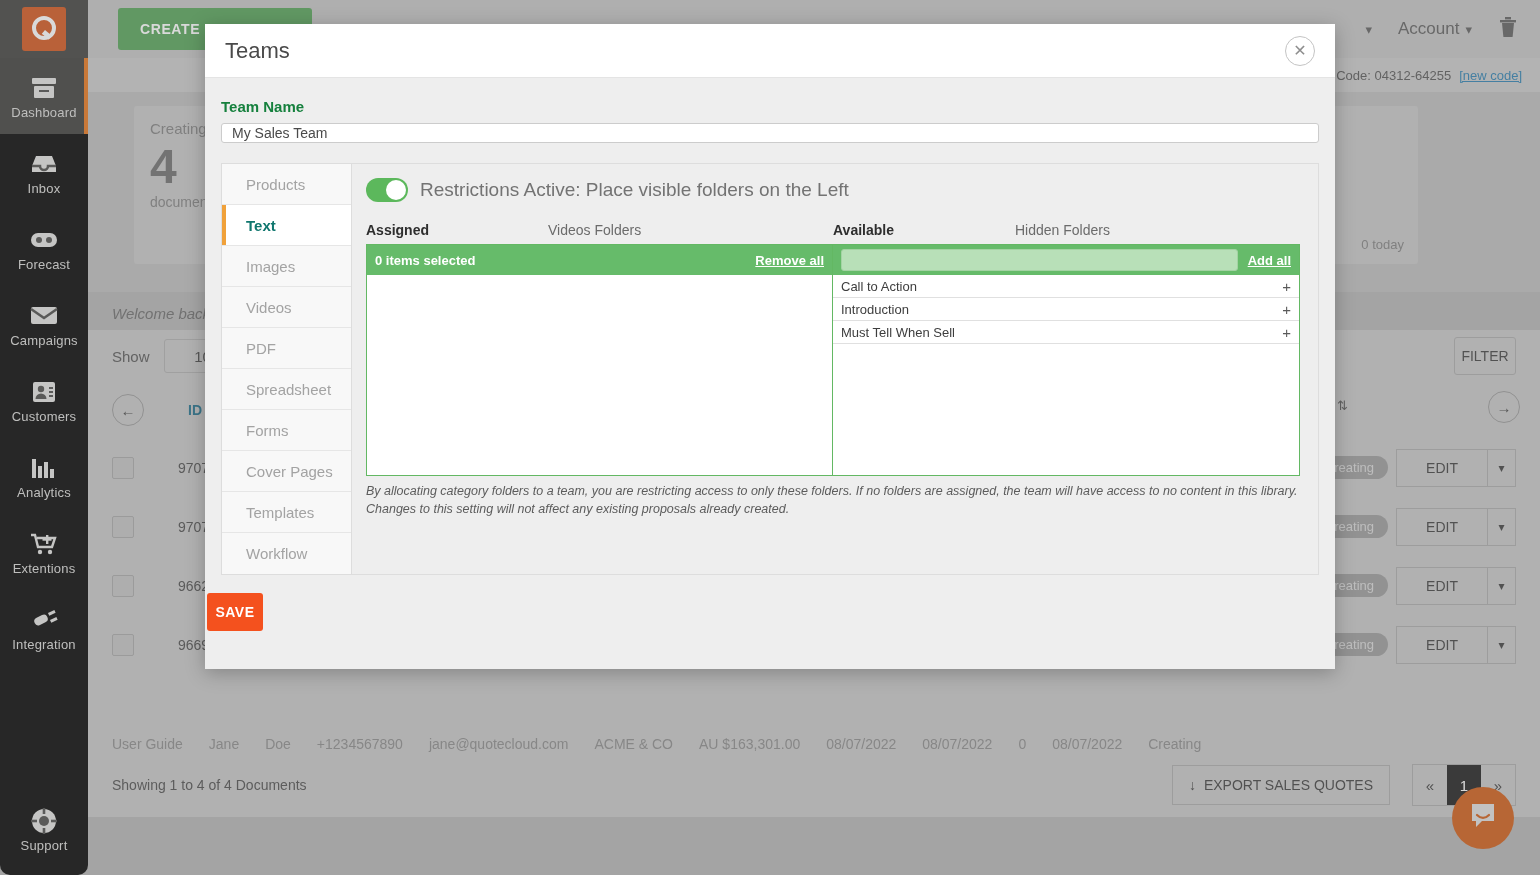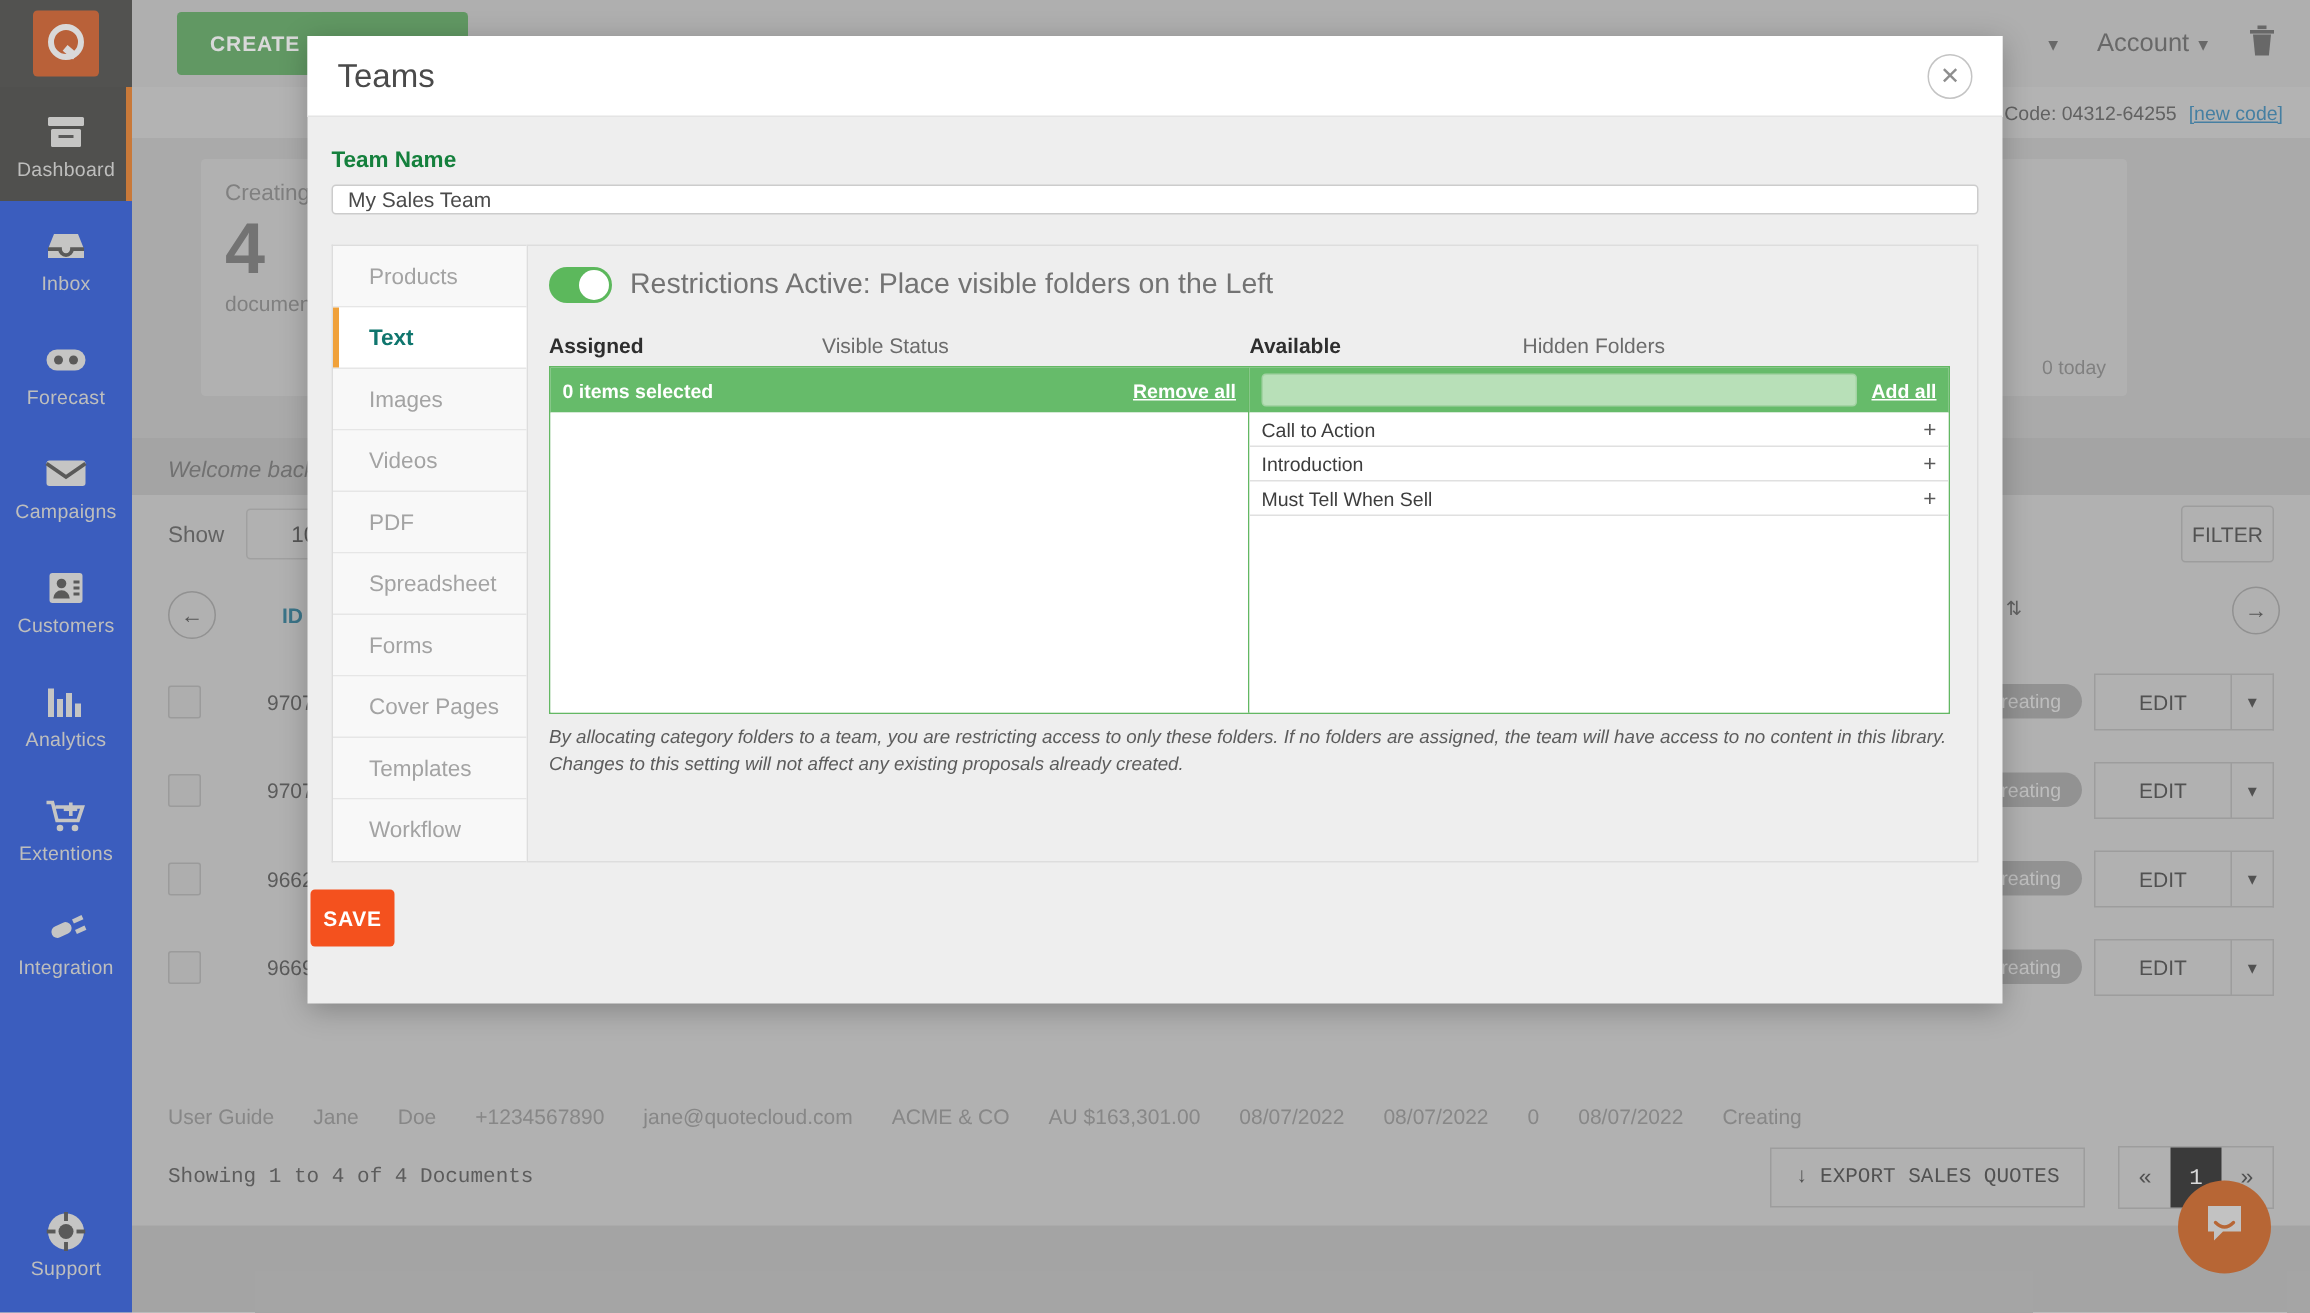--- a/index.html
+++ b/index.html
@@ -10,21 +10,22 @@
     background: #b4b4b4;
   }
   #root { position: relative; width: 1540px; height: 875px; }
 
   
   .bg-layer { position: absolute; inset: 0; }
 
   
   .sidebar {
     position: absolute; left: 0; top: 0; width: 88px; height: 875px;
-    background: #1d4ed8;
+    background: #000000;
+    border-radius: 10px;
   }
   .logo-box {
     height: 58px; display: flex; align-items: center; justify-content: center;
     background: #3e3e3c;
   }
   .logo-mark {
     width: 44px; height: 44px; background: #d2541a;
     display: flex; align-items: center; justify-content: center;
     border-radius: 3px;
   }
@@ -148,21 +149,21 @@
   .overflow-row span { margin-right: 26px; }
   .hscroll {
     position:absolute; left: 12px; right: 12px; bottom: 0; height: 14px;
     background: #c6c6c6; display:flex; align-items:center;
   }
   .hscroll .tri { font-size: 9px; color: #7a7a7a; width: 12px; text-align:center; }
   .hscroll .bar { flex: 1; height: 12px; background: #9b9b9b; border-radius: 1px; }
 
   .table-footer {
     position: absolute; left: 88px; right: 0; bottom: 58px; height: 64px;
-    background: #c6c6c6; display: flex; align-items: center; padding: 0 24px; font-family: Liberation Mono, monospace;
+    background: #c6c6c6; display: flex; align-items: center; padding: 0 24px;
   }
   .showing-txt { font-size: 14px; color: #4d4d4d; }
   .export-btn {
     margin-left: auto; height: 40px; padding: 0 16px; border:1px solid #a9a9a9;
     display:flex; align-items:center; gap:8px; font-size:14px; color:#3d3d3d; background:#c6c6c6;
   }
   .pager { display:flex; margin-left: 22px; border:1px solid #a9a9a9; }
   .pg { width: 34px; height: 40px; display:flex; align-items:center; justify-content:center;
         font-size: 15px; color:#3d3d3d; }
   .pg.current { background: #1c1c1c; color:#fff; }
@@ -560,21 +561,21 @@
           <div class="toggle-row">
             <div class="toggle">
               <div class="knob"></div>
             </div>
             <div class="toggle-text">Restrictions Active: Place visible folders on the Left</div>
           </div>
 
           <div class="headings">
             <div class="hcol">
               <span class="h-strong">Assigned</span>
-              <span class="h-light">Visible Status</span>
+              <span class="h-light">Videos Folders</span>
             </div>
             <div class="hcol">
               <span class="h-strong">Available</span>
               <span class="h-light">Hidden Folders</span>
             </div>
           </div>
 
           <div class="dual">
             <div class="dual-col left">
               <div class="dual-bar">

